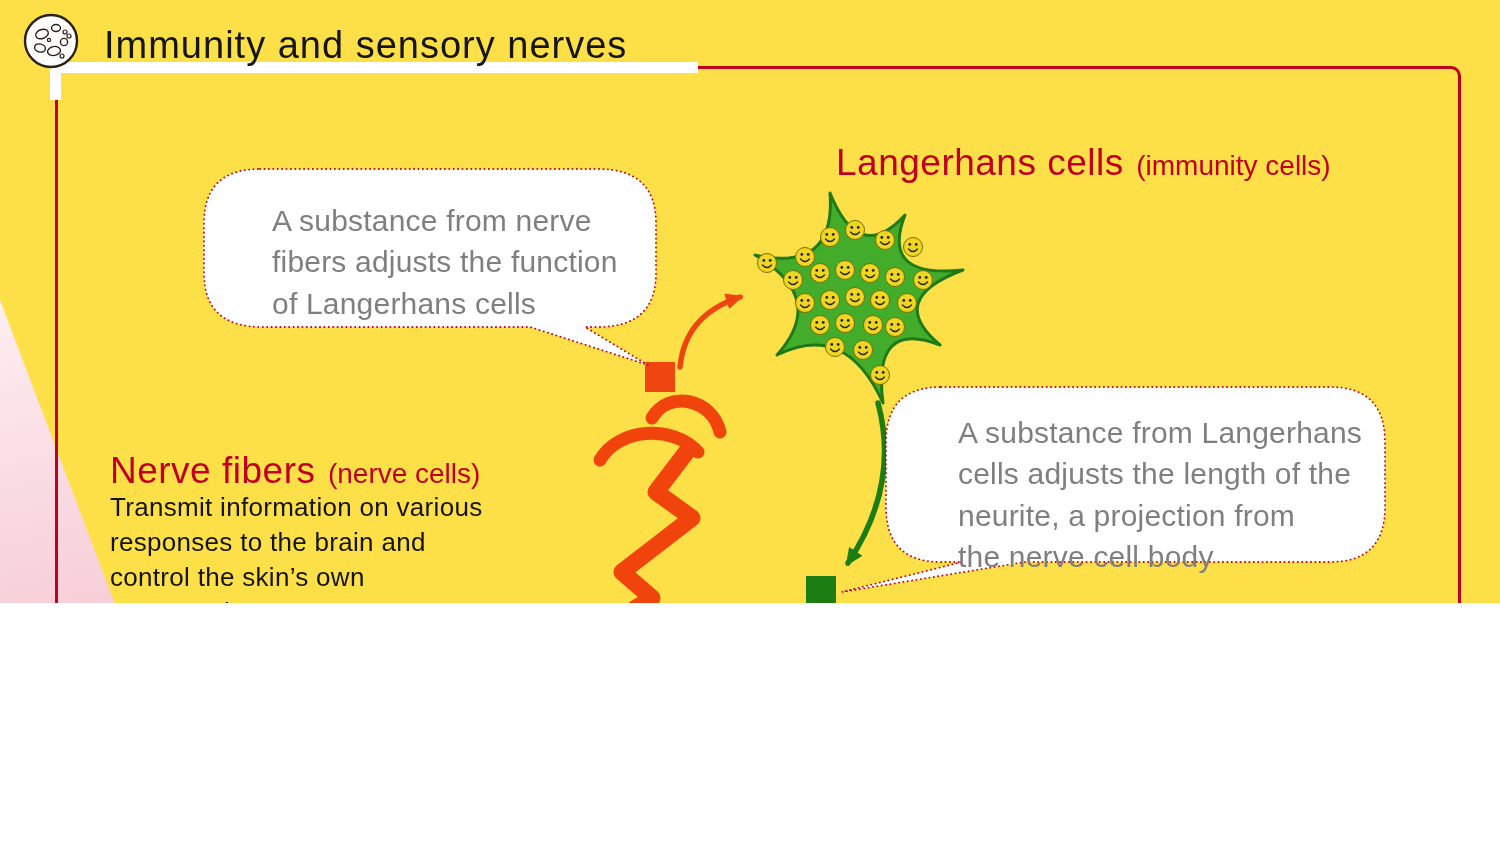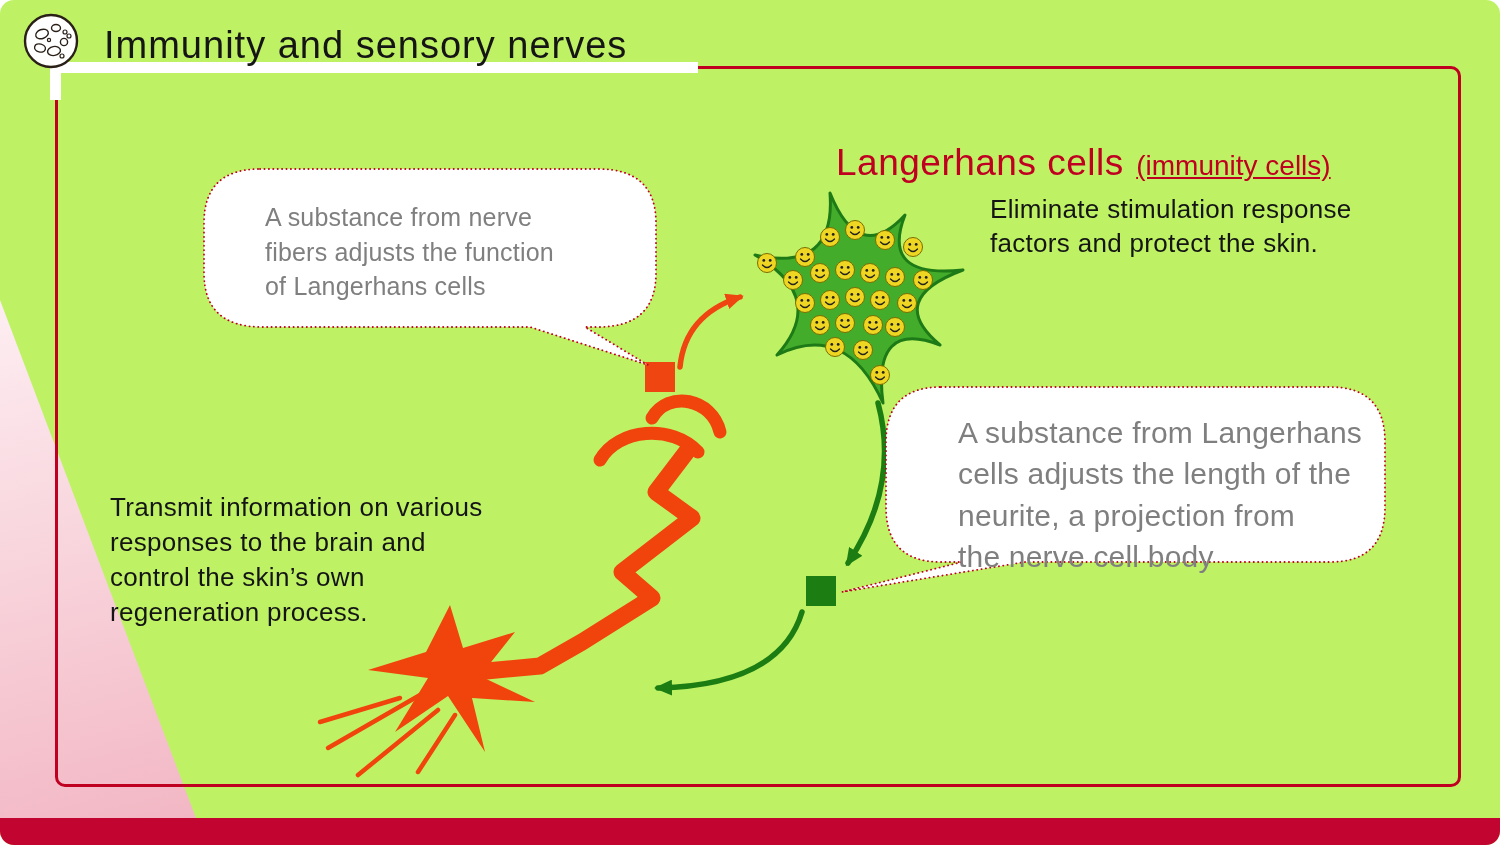--- a/index.html
+++ b/index.html
@@ -1,19 +1,19 @@
 <!DOCTYPE html>
 <html><head>
 <meta charset="utf-8">
 <style>
   * { margin:0; padding:0; box-sizing:border-box; }
   body { background:#fff; font-family:"Liberation Sans", sans-serif; }
   .canvas {
-    position:relative; width:1500px; height:845px;
-    background:#bef264; overflow:hidden;border-radius:14px;
+    position:relative; width:1500px; height:603px;
+    background:#fde047; overflow:hidden;
   }
   
   .pink-wedge {
     position:absolute; left:0; top:300px; width:196px; height:518px; z-index:0;
     background:linear-gradient(165deg,#fdeef2 0%, #f7cdd6 60%, #f2b7c4 100%);
     clip-path:polygon(0 0, 100% 100%, 0 100%);
   }
   
   .header { position:absolute; left:0; top:0; width:100%; height:80px; z-index:4; }
   .logo-icon { position:absolute; left:22px; top:12px; width:58px; height:58px; }
@@ -29,35 +29,35 @@
   }
   .frame-mask-top { position:absolute; left:50px; top:62px; width:648px; height:11px; background:#fff; z-index:2; }
   .frame-mask-left { position:absolute; left:50px; top:62px; width:11px; height:38px; background:#fff; z-index:2; }
   
   .bottom-bar { position:absolute; left:0; top:818px; width:1500px; height:27px; background:#c20430; z-index:3; }
 
   
   .lh-heading { position:absolute; left:836px; top:142px; z-index:6; white-space:nowrap; }
   .nf-heading { position:absolute; left:110px; top:450px; z-index:6; white-space:nowrap; }
   .h-big { font-size:37px; color:#c00021; font-weight:500; letter-spacing:0.5px;text-align:right; }
-  .h-small { font-size:28px; color:#c00021; margin-left:8px;text-decoration:underline; }
+  .h-small { font-size:28px; color:#c00021; margin-left:8px; }
   .lh-desc {
     position:absolute; left:990px; top:192px; z-index:6;
     font-size:26px; color:#141414; line-height:1.32; white-space:pre-line; letter-spacing:0.3px;
   }
   .nf-desc {
     position:absolute; left:110px; top:490px; z-index:6;
     font-size:26px; color:#141414; line-height:1.35; white-space:pre-line; letter-spacing:0.3px;
   }
 
   
   .bubble1-svg { position:absolute; left:200px; top:165px; z-index:5; }
   .bubble1-text {
-    position:absolute; left:265px; top:200px; width:380px; z-index:6;
-    font-size:25px; color:#7f7f7f; line-height:1.38; white-space:pre-line; letter-spacing:0.2px;
+    position:absolute; left:272px; top:200px; width:380px; z-index:6;
+    font-size:30px; color:#7f7f7f; line-height:1.38; white-space:pre-line; letter-spacing:0.2px;
   }
   .bubble2-svg { position:absolute; left:840px; top:382px; z-index:5; }
   .bubble2-text {
     position:absolute; left:958px; top:412px; width:410px; z-index:6;
     font-size:30px; color:#7f7f7f; line-height:1.38; white-space:pre-line; letter-spacing:0.2px;
   }
 
   
   .langerhans-svg { position:absolute; left:735px; top:185px; z-index:2; }
   .nerve-svg { position:absolute; left:300px; top:380px; z-index:2; }
@@ -106,23 +106,25 @@
   </svg>
   <div class="bubble2-text">A substance from Langerhans
 cells adjusts the length of the
 neurite, a projection from
 the nerve cell body</div>
 
   <div class="lh-heading">
     <span class="h-big">Langerhans cells</span>
     <span class="h-small">(immunity cells)</span>
   </div>
-  <div class="lh-desc">Eliminate stimulation response
-factors and protect the skin.</div>
-
+
+  <div class="nf-heading">
+    <span class="h-big">Nerve fibers</span>
+    <span class="h-small">(nerve cells)</span>
+  </div>
   <div class="nf-desc">Transmit information on various
 responses to the brain and
 control the skin’s own
 regeneration process.</div>
 
   <svg class="langerhans-svg" width="240" height="230" viewBox="0 0 240 230">
     <defs>
       <g id="smy">
         <circle r="9.5" fill="#efd622" stroke="#7a6c00" stroke-width="1"></circle>
         <circle cx="-3.2" cy="-2.6" r="1.4" fill="#222"></circle>

